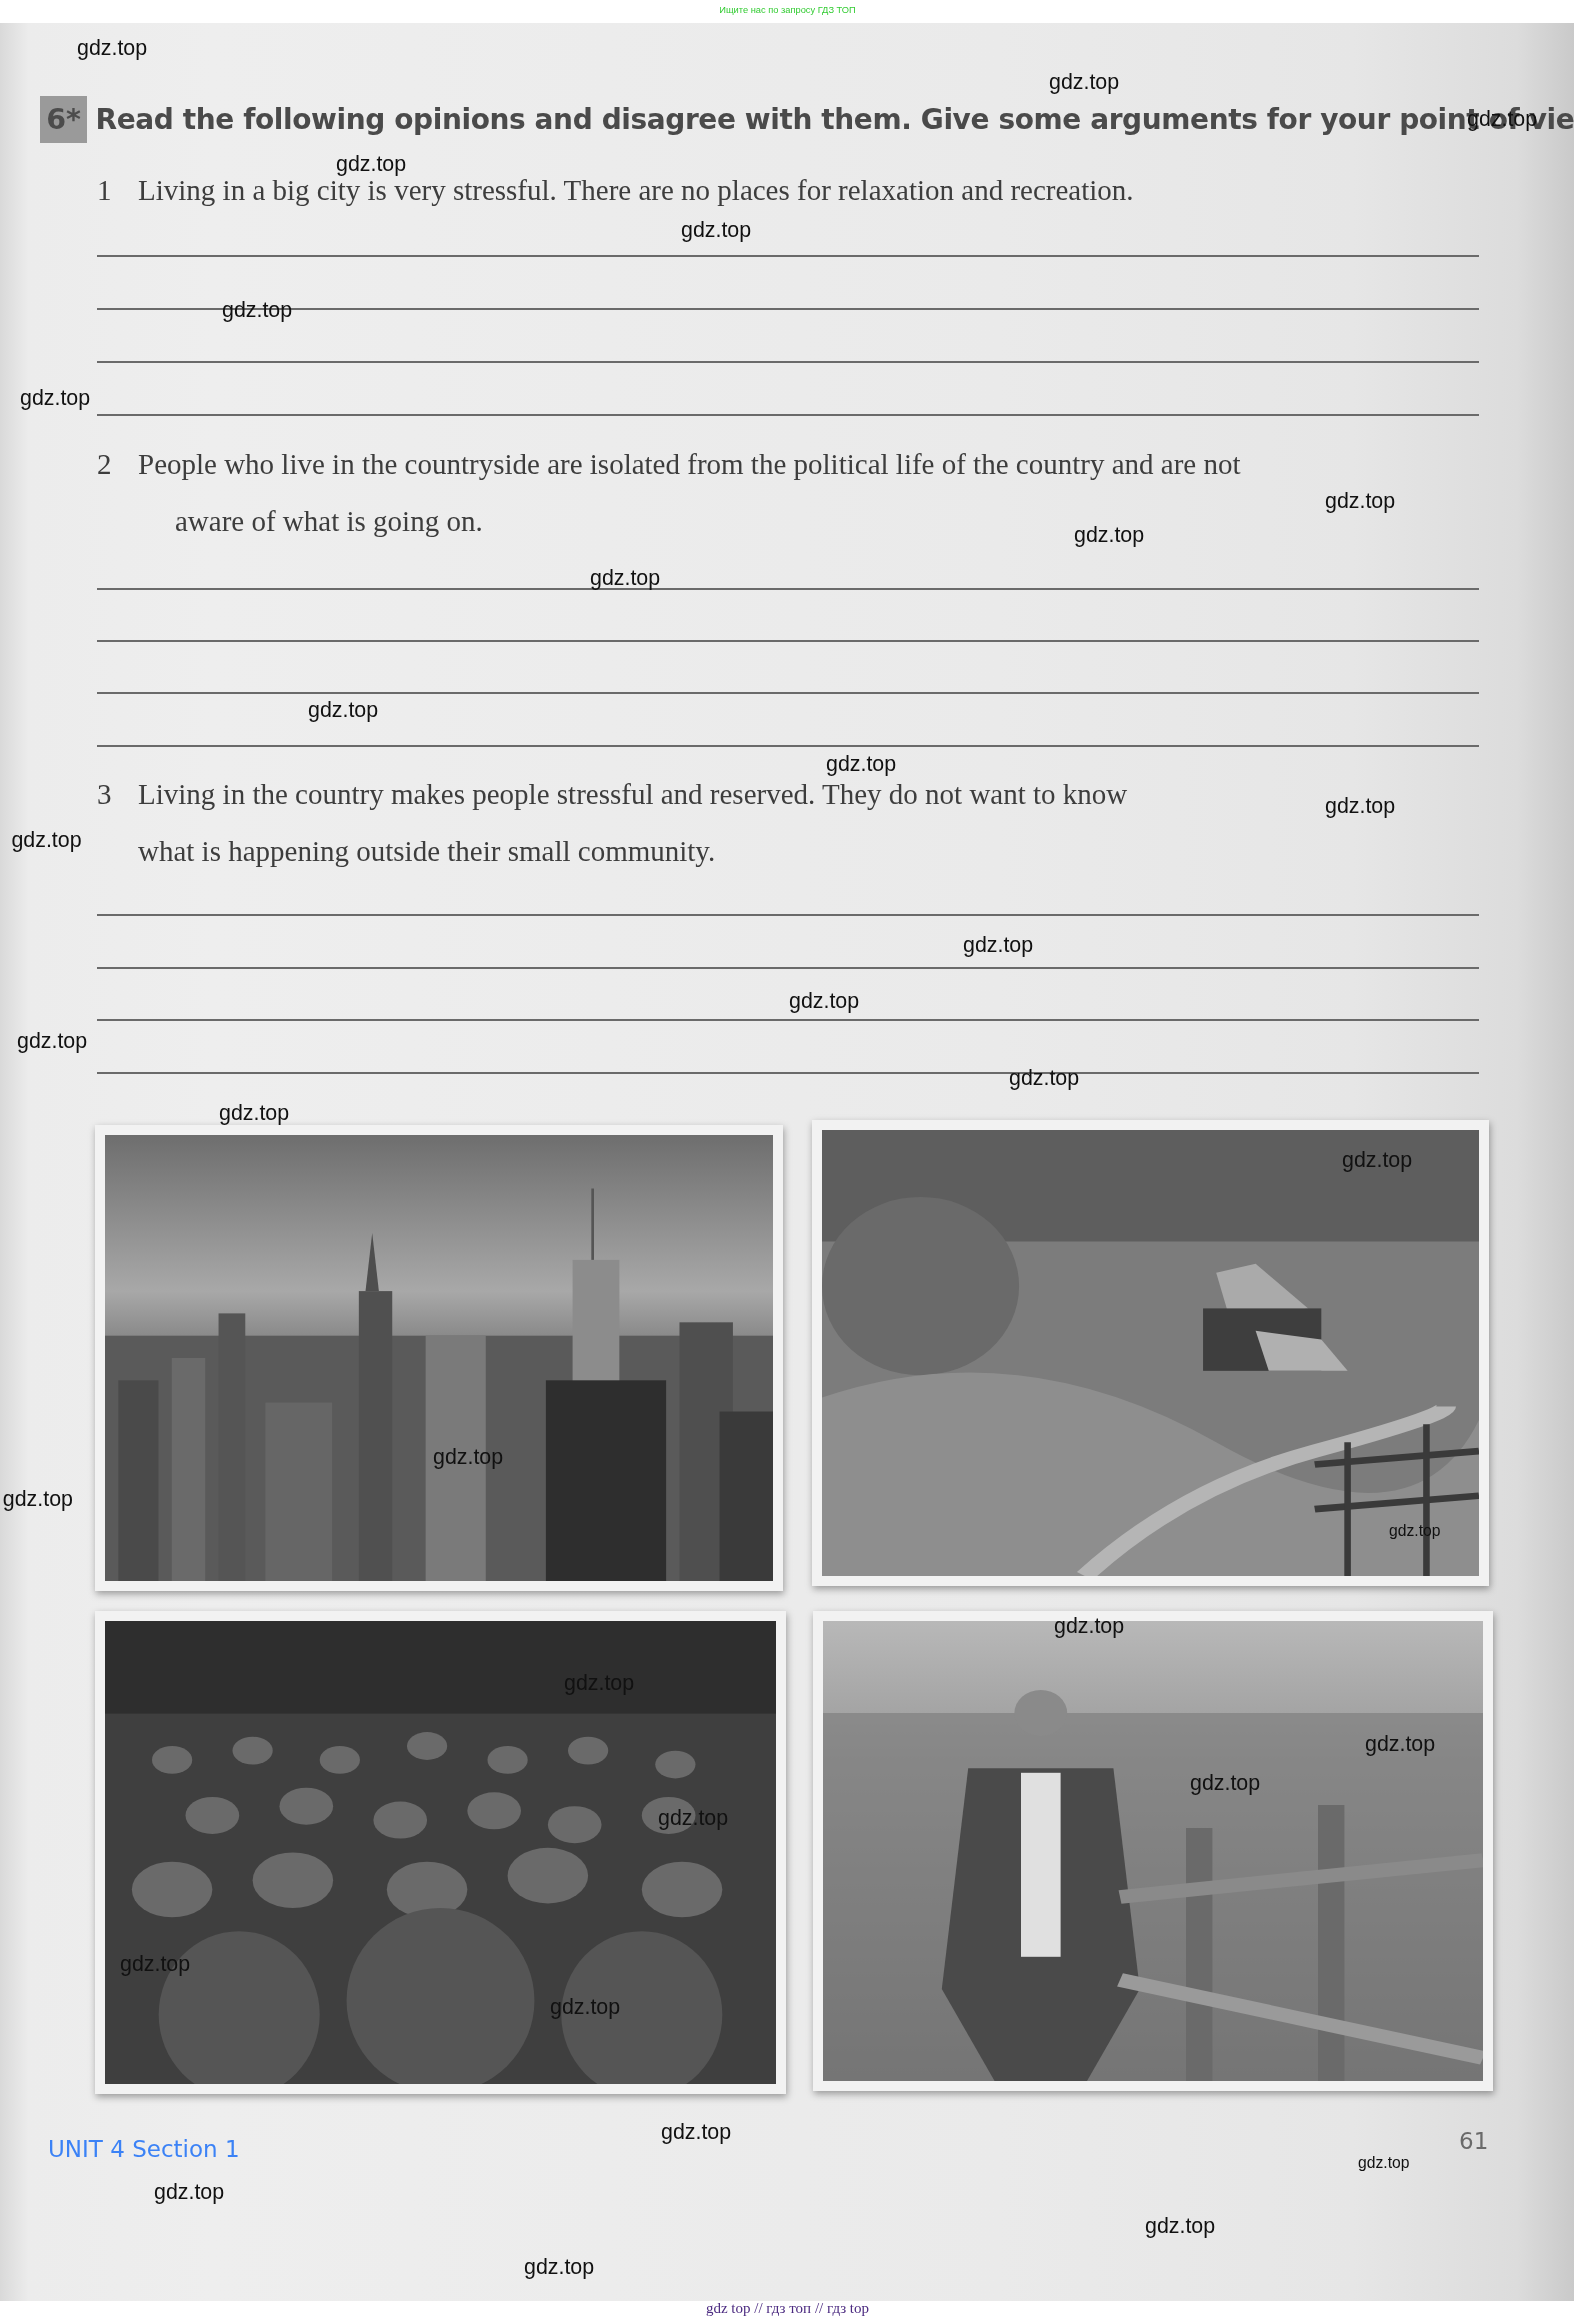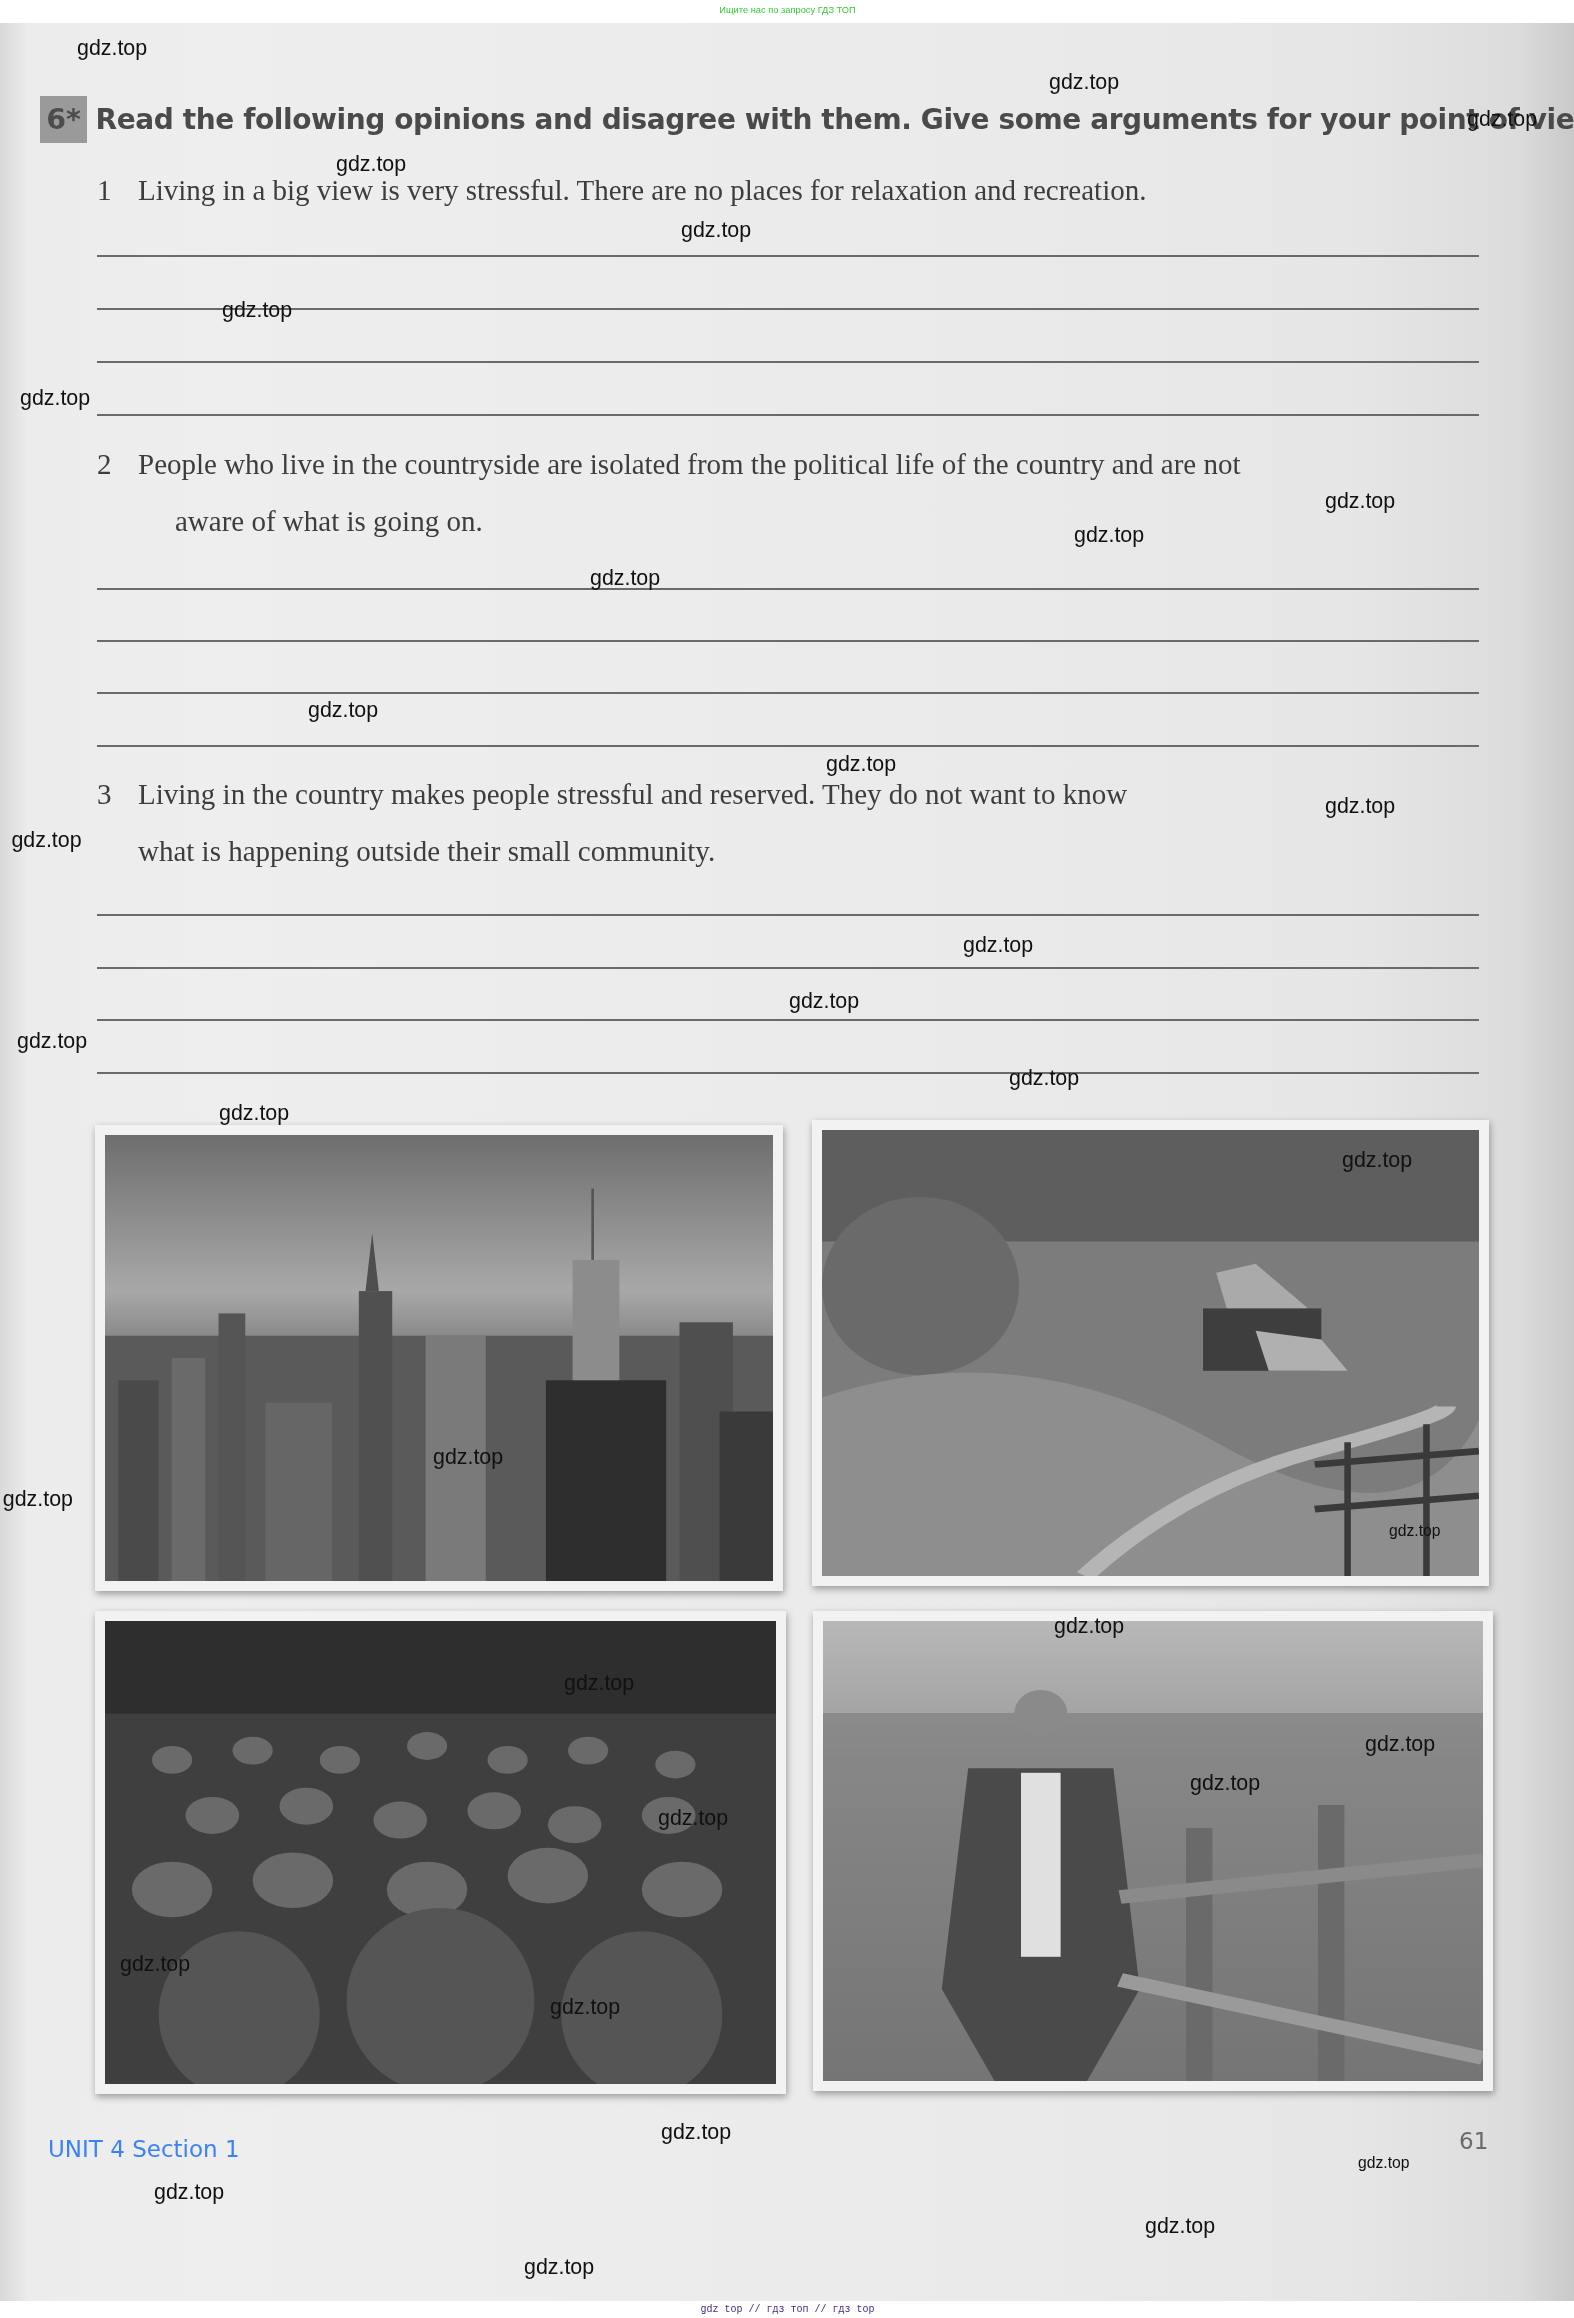--- a/index.html
+++ b/index.html
@@ -18,21 +18,21 @@
     }
     .page {
       position: absolute; left: 0; top: 23px; width: 1575px; height: 2278px;
       background: linear-gradient(90deg, #d9d9d9 0px, #ececec 28.5px, #eeeeee 214px, #eaeaea 997px, #e6e6e6 1353px, #dcdcdc 1517px, #c9c9c9 1575px);
     }
     .bottom-banner {
       position: absolute; left: 0; top: 2301px; width: 1575px; height: 18px;
       background: #ffffff; text-align: center;
     }
     .bottom-banner span {
-      font-family: Liberation Mono, monospace; font-size: 10px; color: #4b2a80;
+      font-family: Liberation Serif, serif; font-size: 15px; color: #4b2a80;
       line-height: 15.7px;
     }
     .task-header {
       position: absolute; left: 40px; top: 95px; height: 48px;
       display: flex; align-items: center;
     }
     .task-badge {
       width: 47px; height: 47px; background: #9a9a9a;
       display: flex; align-items: center; justify-content: center;
       font-family: "DejaVu Sans", sans-serif; font-weight: bold;
@@ -81,21 +81,21 @@
 
 <div class="page"></div>
 
 <div class="task-header">
   <div class="task-badge">6*</div>
   <div class="task-instruction">Read the following opinions and disagree with them. Give some arguments for your point of view.</div>
 </div>
 
 <div class="opinion" style="top:162px;">
   <span class="num" style="top:0; line-height:57px;">1</span>
-  <span class="txt" style="top:0;">Living in a big view is very stressful. There are no places for relaxation and recreation.</span>
+  <span class="txt" style="top:0;">Living in a big city is very stressful. There are no places for relaxation and recreation.</span>
 </div>
 <div class="answer-line" style="top:255px;"></div>
 <div class="answer-line" style="top:308px;"></div>
 <div class="answer-line" style="top:361px;"></div>
 <div class="answer-line" style="top:414px;"></div>
 
 <div class="opinion" style="top:436px;">
   <span class="num" style="top:0; line-height:57px;">2</span>
   <span class="txt" style="top:0;">People who live in the countryside are isolated from the political life of the country and are not</span>
   <span class="txt" style="top:57px;margin-left:37px;">aware of what is going on.</span>

